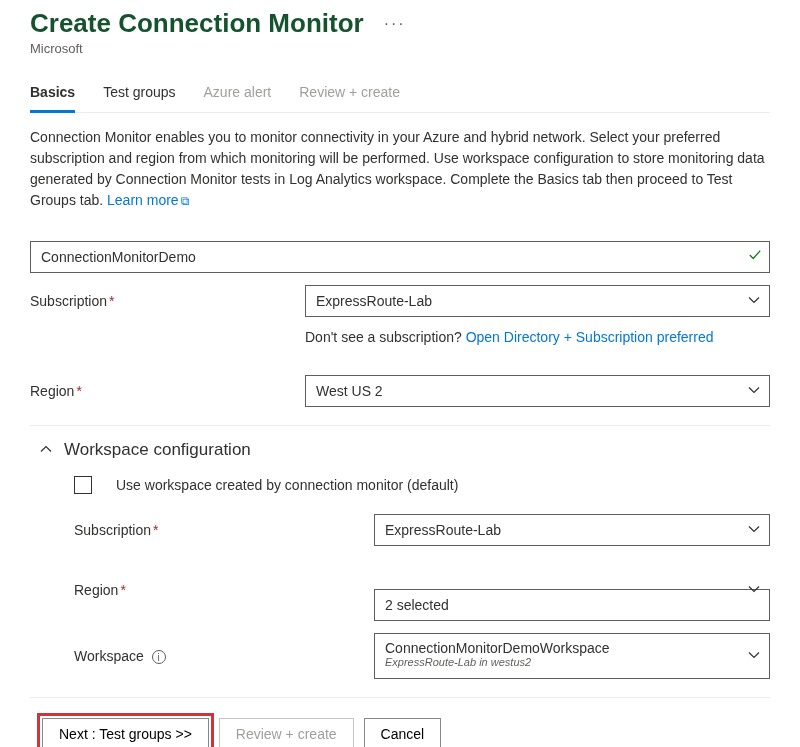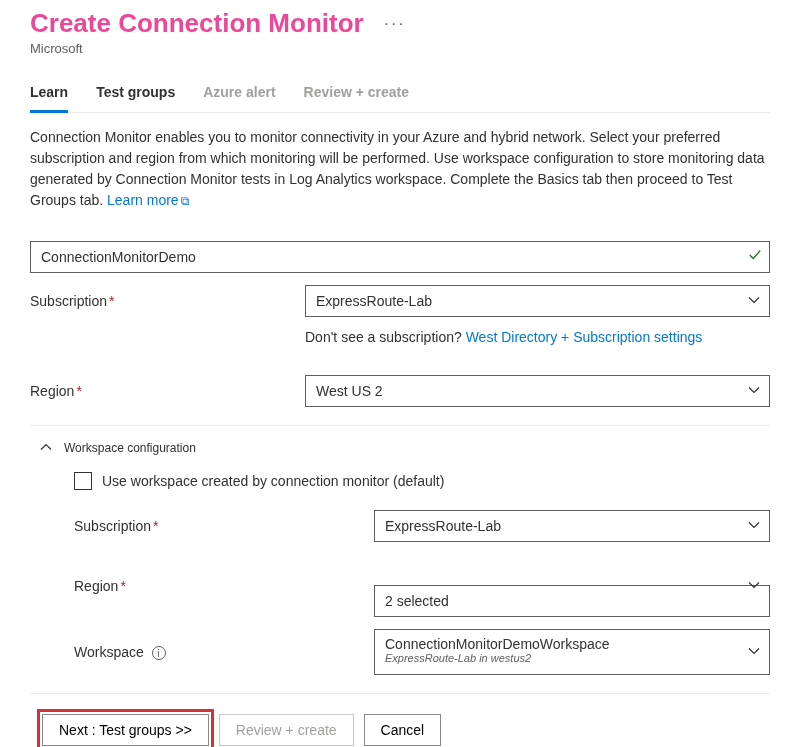--- a/index.html
+++ b/index.html
@@ -1,42 +1,42 @@
 <!DOCTYPE html>
 <html><head>
   <meta charset="utf-8">
   <style>
     * { box-sizing: border-box; margin: 0; padding: 0; font-family: "Segoe UI", -apple-system, sans-serif; }
     body { background: #fff; color: #323130; width: 800px; padding: 8px 30px 20px 30px; }
     .header { margin-bottom: 20px; }
     .title-row { display: flex; align-items: center; gap: 20px; }
-    h1 { font-size: 26px; font-weight: 600; color: #ec4899; }
+    h1 { font-size: 26px; font-weight: 600; color: #14532d; }
     .more-icon { font-size: 16px; color: #605e5c; cursor: pointer; letter-spacing: 2px; }
     .subtitle { font-size: 13px; color: #605e5c; margin-top: 2px; }
     .tabs { display: flex; gap: 28px; border-bottom: 1px solid #edebe9; margin-bottom: 14px; }
-    .tab { padding: 8px 0 10px; font-size: 14px; color: #323130; cursor: pointer; border-bottom: 3px solid transparent; margin-bottom: -1px; font-weight: bold; }
+    .tab { padding: 8px 0 10px; font-size: 14px; color: #323130; cursor: pointer; border-bottom: 3px solid transparent; margin-bottom: -1px; }
     .tab.active { border-bottom-color: #0078d4; font-weight: 600; }
     .tab.disabled { color: #a19f9d; cursor: default; }
     .description { font-size: 14px; line-height: 1.5; color: #323130; margin-bottom: 30px; }
     .link { color: #0078d4; text-decoration: none; cursor: pointer; }
     .ext-icon { font-size: 12px; margin-left: 2px; }
     .form-row { display: flex; align-items: center; margin-bottom: 12px; }
     .form-label { width: 275px; font-size: 14px; color: #323130; flex-shrink: 0; }
     .required { color: #a4262c; margin-left: 2px; }
     .form-control { flex: 1; position: relative; }
     .text-input, .select-input { width: 100%; height: 32px; border: 1px solid #605e5c; padding: 0 30px 0 10px; font-size: 14px; color: #323130; background: #fff; }
     .text-input.valid { border-color: #605e5c; }
     .valid-check { position: absolute; right: 8px; top: 50%; transform: translateY(-50%); color: #107c10; }
     .chevron { position: absolute; right: 10px; top: 50%; transform: translateY(-50%); pointer-events: none; }
     .help-text { font-size: 14px; color: #323130; margin: 6px 0 30px 275px; }
     .section-divider { border-top: 1px solid #edebe9; margin: 18px 0 14px; }
     .expand-header { display: flex; align-items: center; gap: 12px; font-size: 14px; margin-bottom: 16px; padding-left: 10px; cursor: pointer; }
     .expand-icon { font-size: 14px; }
-    .expand-title { font-size: 12px; }
-    .checkbox-row { display: flex; align-items: center; gap: 10px; margin: 10px 0 20px 44px; font-size: 14px; }
+    .expand-title { font-size: 17px; }
+    .checkbox-row { display: flex; align-items: center; gap: 24px; margin: 10px 0 20px 44px; font-size: 14px; }
     .checkbox { width: 18px; height: 18px; border: 1px solid #323130; background: #fff; cursor: pointer; flex-shrink: 0; }
     .nested-form { padding-left: 44px; }
     .nested-form .form-label { width: 300px; }
     .info-icon { display: inline-flex; width: 14px; height: 14px; border: 1px solid #605e5c; border-radius: 50%; font-size: 10px; align-items: center; justify-content: center; margin-left: 4px; color: #605e5c; cursor: pointer; }
     .workspace-select { height: 46px; padding: 6px 30px 6px 10px; }
     .workspace-main { font-size: 14px; }
     .workspace-sub { font-size: 11px; font-style: italic; color: #605e5c; }
     .footer { display: flex; gap: 10px; margin-top: 8px; padding-top: 6px; padding-left: 12px; }
     .btn { height: 32px; padding: 0 16px; font-size: 14px; border: 1px solid #8a8886; background: #fff; cursor: pointer; }
     .btn.primary-highlight { outline: 3px solid #d13438; outline-offset: 2px; }
@@ -48,21 +48,21 @@
 
 <div class="header">
   <div class="title-row">
     <h1>Create Connection Monitor</h1>
     <span class="more-icon">···</span>
   </div>
   <div class="subtitle">Microsoft</div>
 </div>
 
 <div class="tabs">
-  <div class="tab active">Learn</div>
+  <div class="tab active">Basics</div>
   <div class="tab">Test groups</div>
   <div class="tab disabled">Azure alert</div>
   <div class="tab disabled">Review + create</div>
 </div>
 
 <div class="description">
   <span>Connection Monitor enables you to monitor connectivity in your Azure and hybrid network. Select your preferred subscription and region from which monitoring will be performed. Use workspace configuration to store monitoring data generated by Connection Monitor tests in Log Analytics workspace. Complete the Basics tab then proceed to Test Groups tab.</span>
   <a class="link"><span>Learn more</span><span class="ext-icon">⧉</span></a>
 </div>
 
@@ -88,21 +88,21 @@
     <span class="chevron">
       <svg class="chev" viewBox="0 0 12 12">
           <path fill="none" stroke="#323130" stroke-width="1.2" d="M1 3.5 L6 8.5 L11 3.5"></path>
         </svg>
     </span>
   </div>
 </div>
 
 <div class="help-text">
   <span>Don't see a subscription?</span>
-  <a class="link">West Directory + Subscription settings</a>
+  <a class="link">Open Directory + Subscription preferred</a>
 </div>
 
 <div class="form-row">
   <div class="form-label">
     <span>Region</span><span class="required">*</span>
   </div>
   <div class="form-control">
     <div class="select-input" style="line-height:30px;">
       <span>West US 2</span>
     </div>

